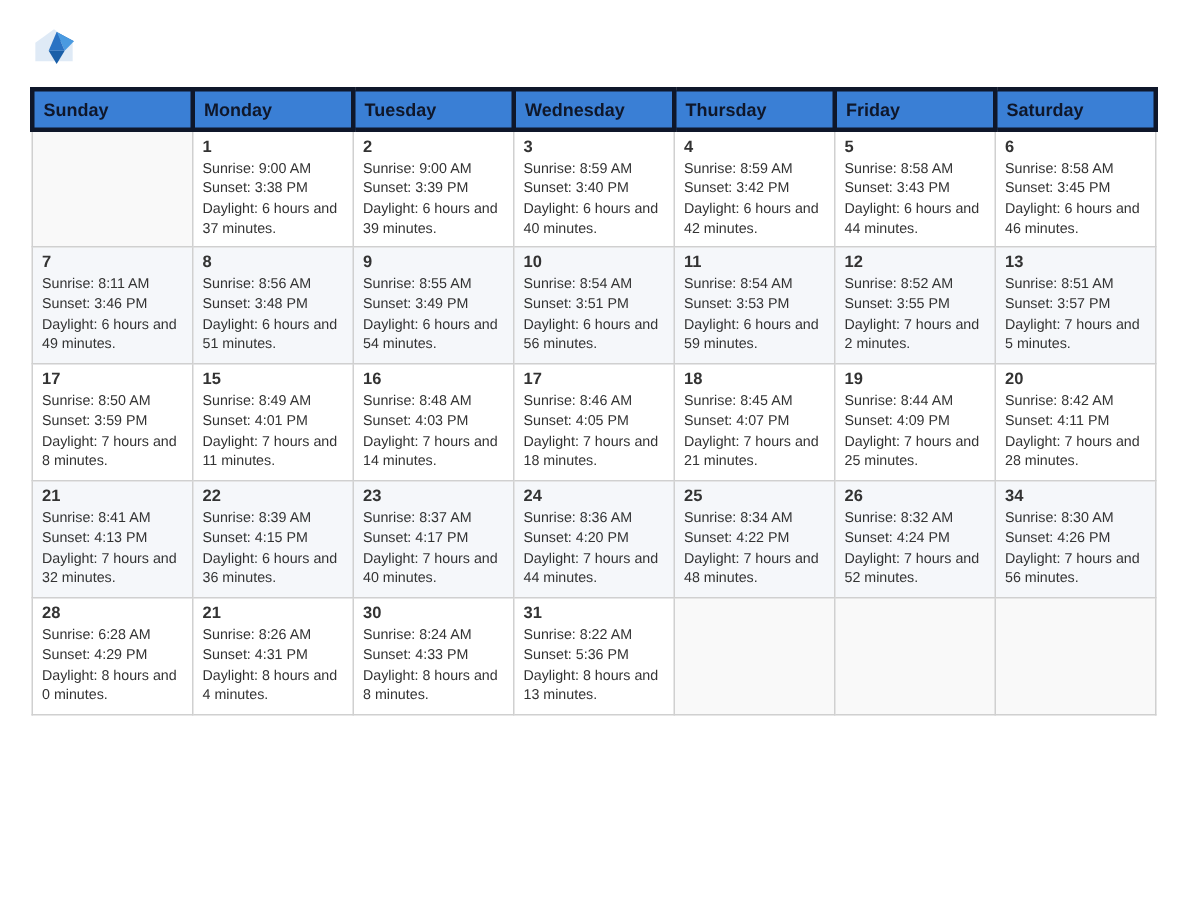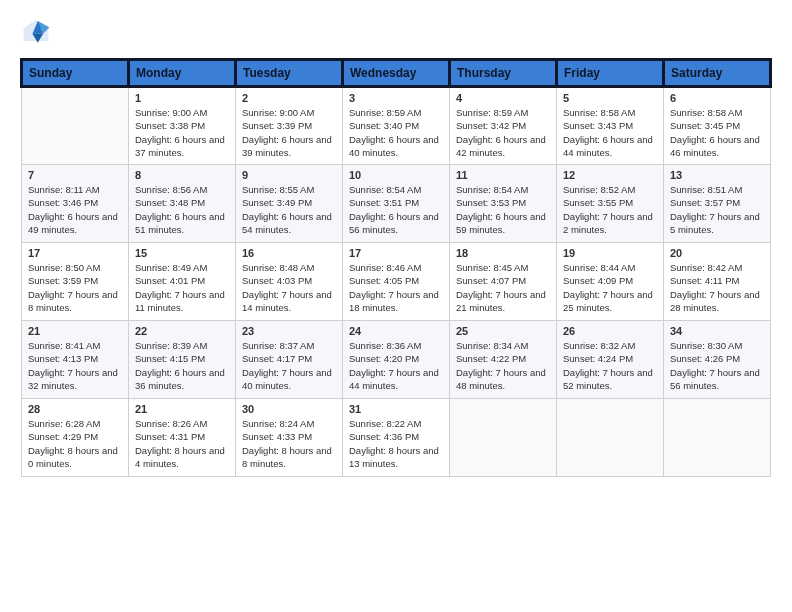--- a/index.html
+++ b/index.html
@@ -376,21 +376,21 @@
           <div class="day-info">
             <span>Sunrise: 8:24 AM</span><br>
             <span>Sunset: 4:33 PM</span><br>
             <span>Daylight: 8 hours and 8 minutes.</span>
           </div>
           </td>
           <td>
             <span class="day-number">31</span>
           <div class="day-info">
             <span>Sunrise: 8:22 AM</span><br>
-            <span>Sunset: 4:36 PM</span><br>
+            <span>Sunset: 5:36 PM</span><br>
             <span>Daylight: 8 hours and 13 minutes.</span>
           </div>
           </td>
           <td class="empty-cell"></td>
           <td class="empty-cell"></td>
           <td class="empty-cell"></td>
         </tr>
       </tbody>
   </table>
 </div>

